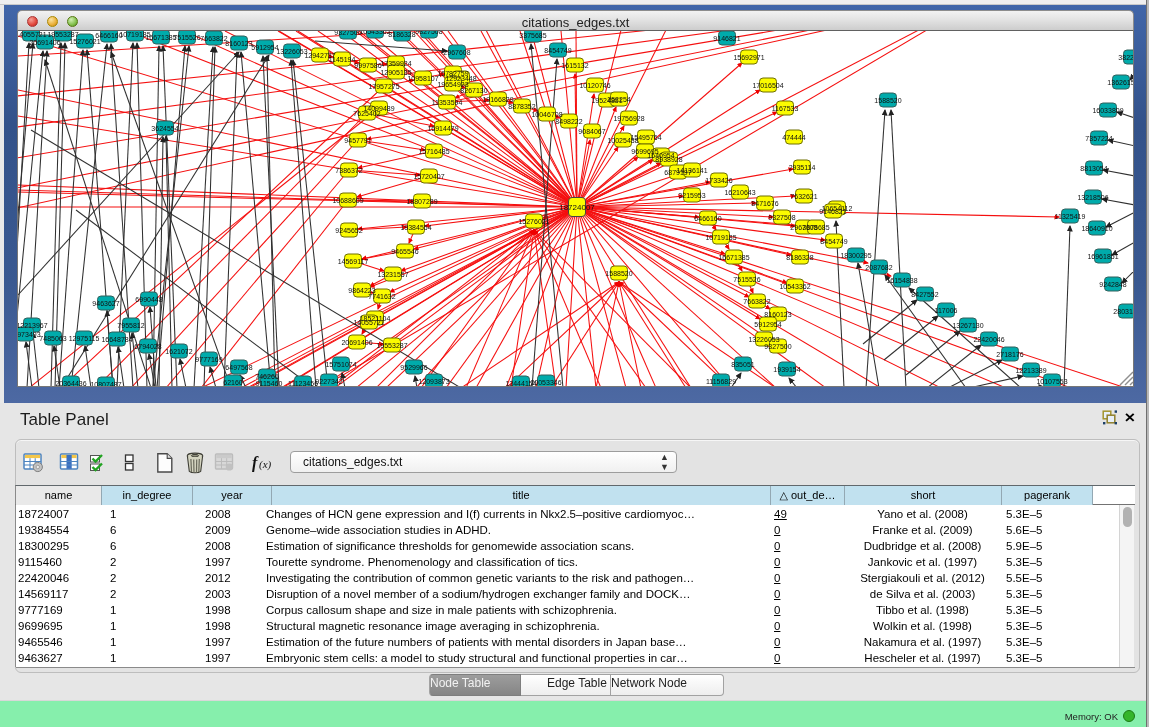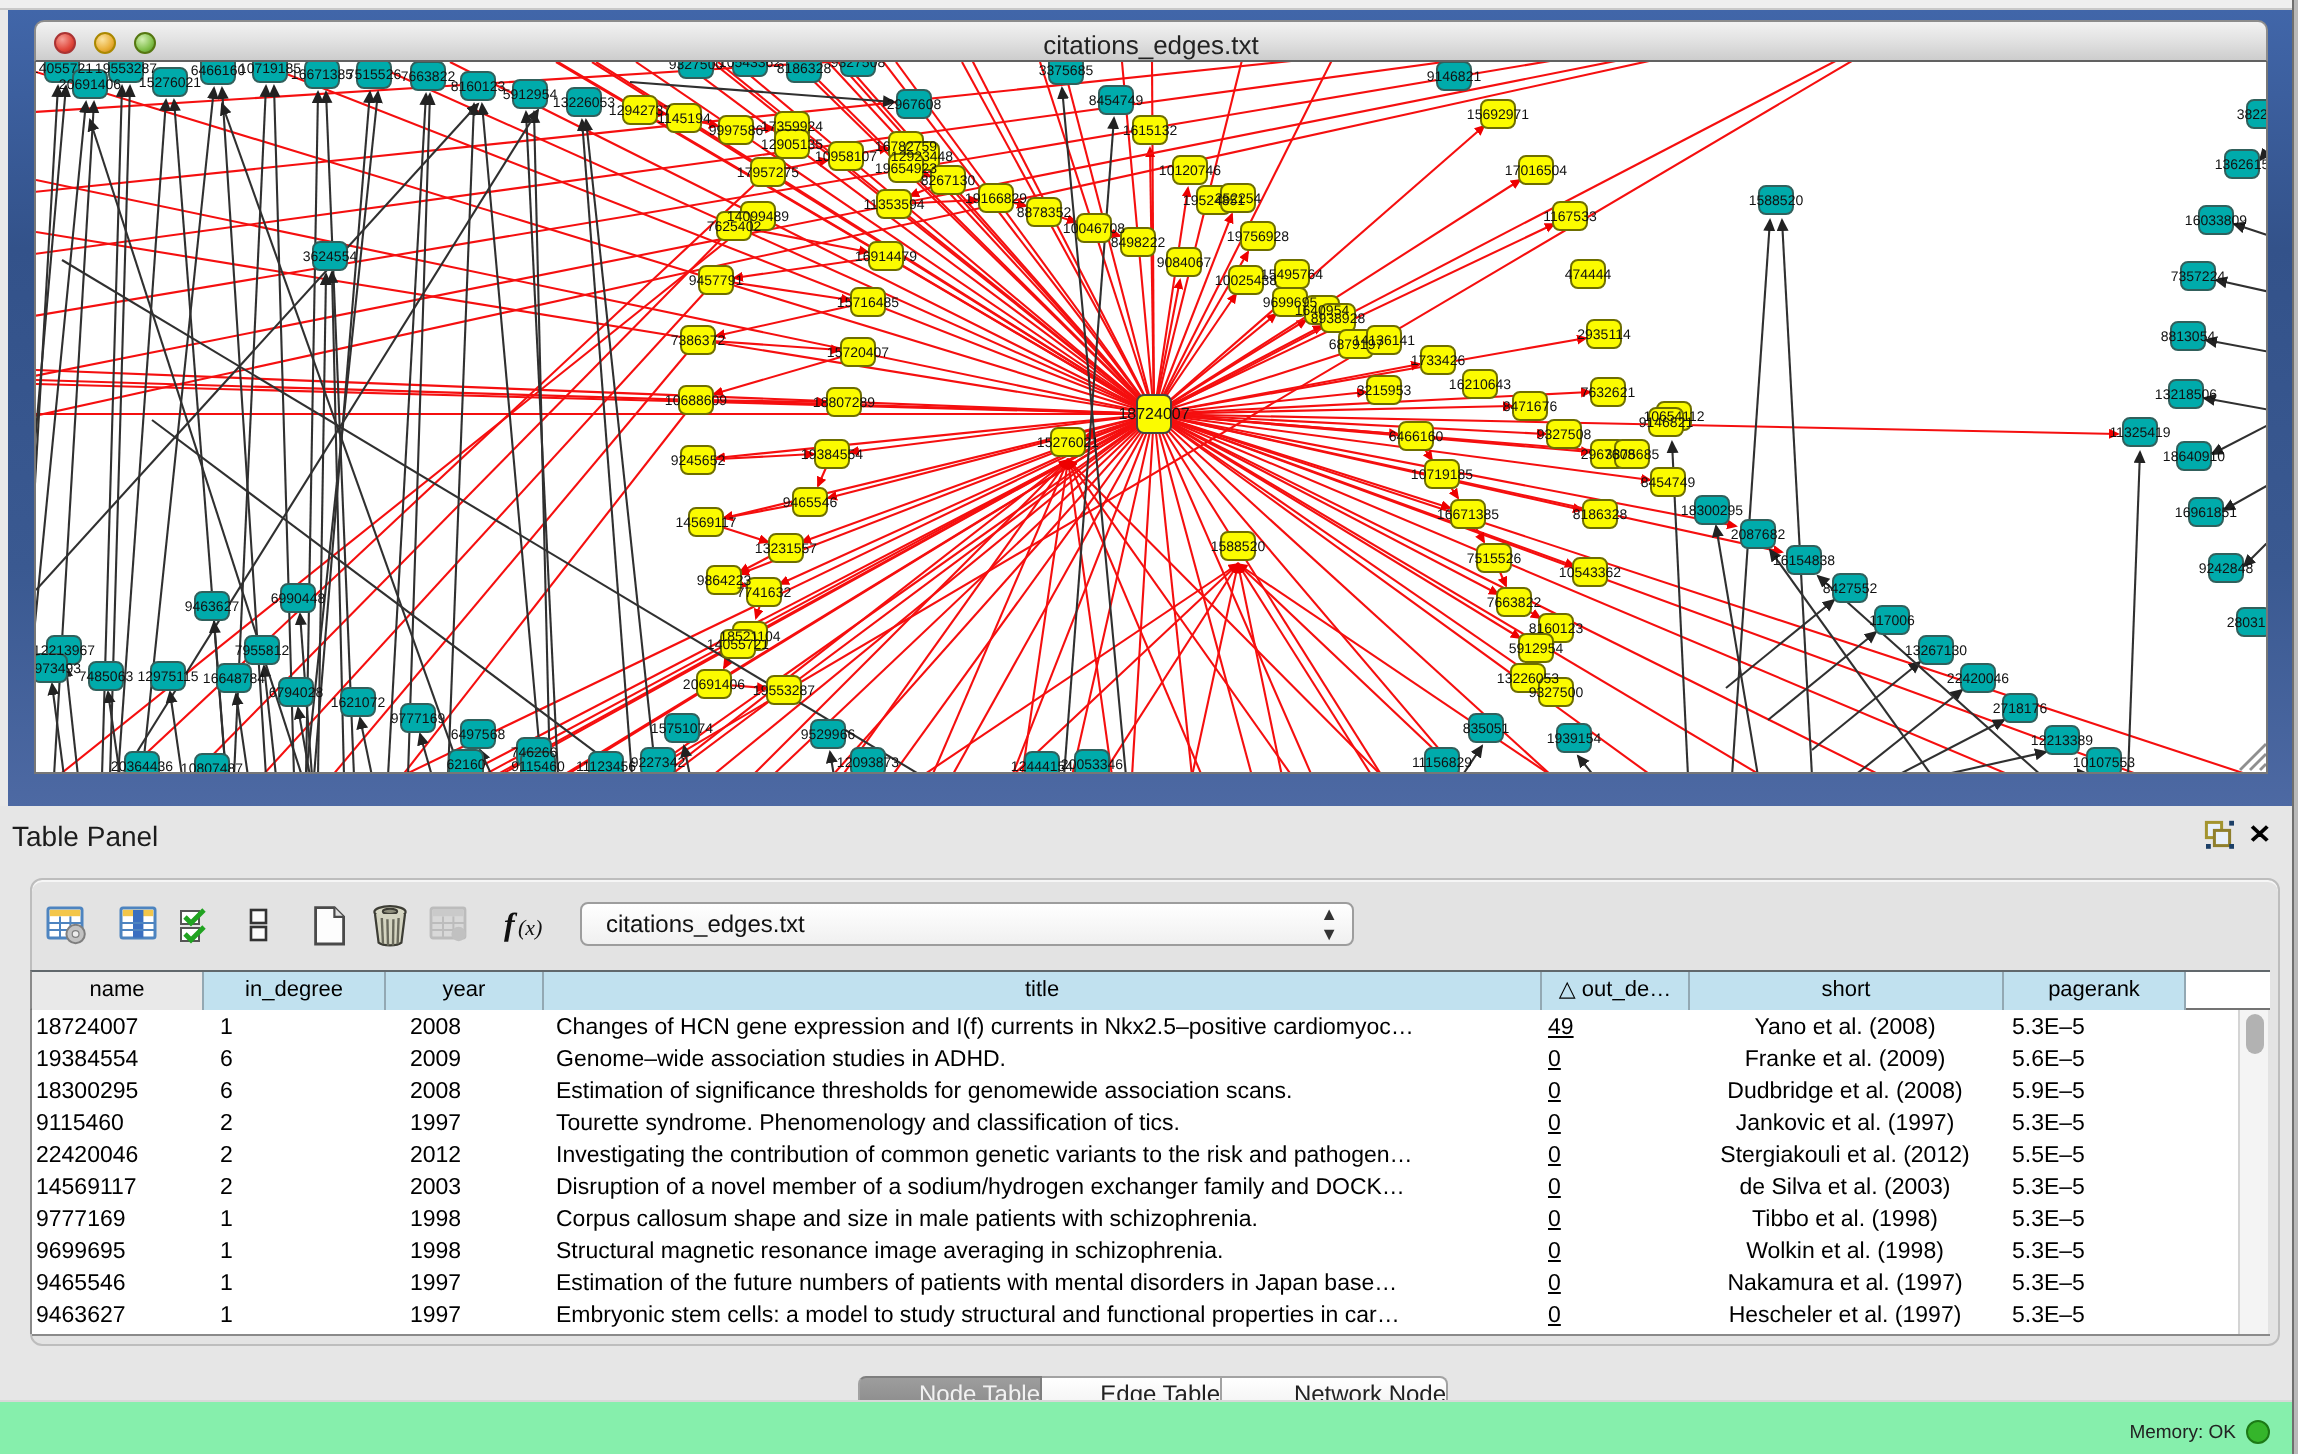--- a/index.html
+++ b/index.html
@@ -12,45 +12,45 @@
  background:linear-gradient(180deg,#f2f2f2 0%,#e3e3e3 45%,#cdcdcd 100%);
  border:1px solid #8c8c8c;border-bottom:1px solid #616161;border-radius:5px 5px 0 0;}
 .tl{position:absolute;top:5px;width:11px;height:11px;border-radius:50%;}
 #tl1{left:9px;background:radial-gradient(circle at 35% 30%,#f59f96,#e1483c 60%,#b2251c);border:1px solid #a33;}
 #tl2{left:29px;background:radial-gradient(circle at 35% 30%,#fbe3a0,#e9af38 60%,#c07d12);border:1px solid #a80;}
 #tl3{left:49px;background:radial-gradient(circle at 35% 30%,#d2efb3,#82c04c 60%,#4f8b22);border:1px solid #571;}
 #wtitle{position:absolute;left:0;right:0;top:4px;text-align:center;font-size:13px;color:#222;}
 #canvas{position:absolute;left:0;top:21px;width:1117px;height:356px;background:#fff;
  border-left:1px solid #777;border-right:1px solid #777;border-bottom:1px solid #777;overflow:hidden;}
 #panel{position:absolute;left:0;top:403px;width:1146px;height:324px;background:#e6e6e6;}
-#ptitle{position:absolute;left:6px;top:7px;font-size:14px;color:#1c1c1c;}
+#ptitle{position:absolute;left:20px;top:7px;font-size:17px;color:#1c1c1c;}
 #pfloat{position:absolute;left:1102px;top:6px;}
 #pclose{position:absolute;left:1124px;top:6px;font-size:14px;font-weight:bold;color:#000;transform:scaleY(0.92);}
 #toolpanel{position:absolute;left:15px;top:36px;width:1125px;height:234px;background:#e3e3e3;
  border:1px solid #bdbdbd;border-radius:6px;box-shadow:inset 0 1px 0 #f6f6f6;}
 #icons{position:absolute;left:5px;top:11px;height:22px;}
 #dropdown{position:absolute;left:274px;top:11px;width:387px;height:22px;background:linear-gradient(180deg,#fff,#f0f0f0);
  border:1px solid #9d9d9d;border-radius:4px;font-size:12px;color:#111;line-height:20px;padding-left:12px;}
 #ddar{position:absolute;right:7px;top:0;font-size:9px;color:#333;line-height:10px;text-align:center;}
 .th{position:absolute;top:0;height:19px;font-size:11px;color:#000;text-align:center;line-height:18px;border-right:1px solid #93a8b3;}
 .tr{position:absolute;left:16px;width:1103px;height:16px;font-size:11.5px;color:#000;line-height:17px;white-space:nowrap;}
 .tr span{position:absolute;top:0;overflow:hidden;}
 .c1{left:2px;width:84px;}
 .c2{left:94px;width:88px;}
 .c3{left:189px;width:66px;}
-.c4{left:262px;width:496px;}
+.c4{left:250px;width:496px;}
 .c5{left:758px;width:72px;text-decoration:underline;}
 .c6{left:828px;width:157px;text-align:center;}
 .c7{left:990px;width:90px;}
 #vscroll{position:absolute;left:1119px;top:505px;z-index:5;width:15px;height:162px;background:#f4f4f4;border-left:1px solid #d4d4d4;}
 #vthumb{position:absolute;left:2.5px;top:2px;width:9px;height:20px;border-radius:5px;background:#b2b2b2;}
 #tblbot{position:absolute;left:16px;top:667px;width:1119px;height:0;border-top:1px solid #8a8a8a;}
 #tabs{position:absolute;left:429px;top:674px;height:17px;display:flex;font-size:12px;}
-.tab{height:22px;line-height:16px;text-align:right;background:linear-gradient(180deg,#fff,#eee);
- border-top:1px solid #a2a2a2;border-bottom:1px solid #a2a2a2;border-right:1px solid #a2a2a2;color:#222;margin-top:14px;}
+.tab{height:22px;line-height:16px;text-align:left;background:linear-gradient(180deg,#fff,#eee);
+ border-top:1px solid #a2a2a2;border-bottom:1px solid #a2a2a2;border-right:1px solid #a2a2a2;color:#222;}
 .tab.sel{background:linear-gradient(180deg,#9d9d9d,#858585);color:#f2f2f2;border-color:#7e7e7e;}
 .tab.first{border-left:1px solid #a2a2a2;border-radius:4px 0 0 4px;}
 .tab.last{border-radius:0 4px 4px 0;}
 #statline{position:absolute;left:0;top:700px;width:1146px;height:27px;background:#86efac;border-top:1px solid #d8d8d8;}
 #mem{position:absolute;right:28px;top:10px;font-size:9.5px;color:#222;}
 #memdot{position:absolute;right:11px;top:9px;width:12px;height:12px;border-radius:50%;background:#35b52b;border:1px solid #1c7a16;}
 #redge1{position:absolute;left:1146px;top:0;width:1px;height:727px;background:#6f6f6f;}
 #redge2{position:absolute;left:1147px;top:0;width:2px;height:727px;background:#b9b9b9;}
 </style></head>
 <body>

